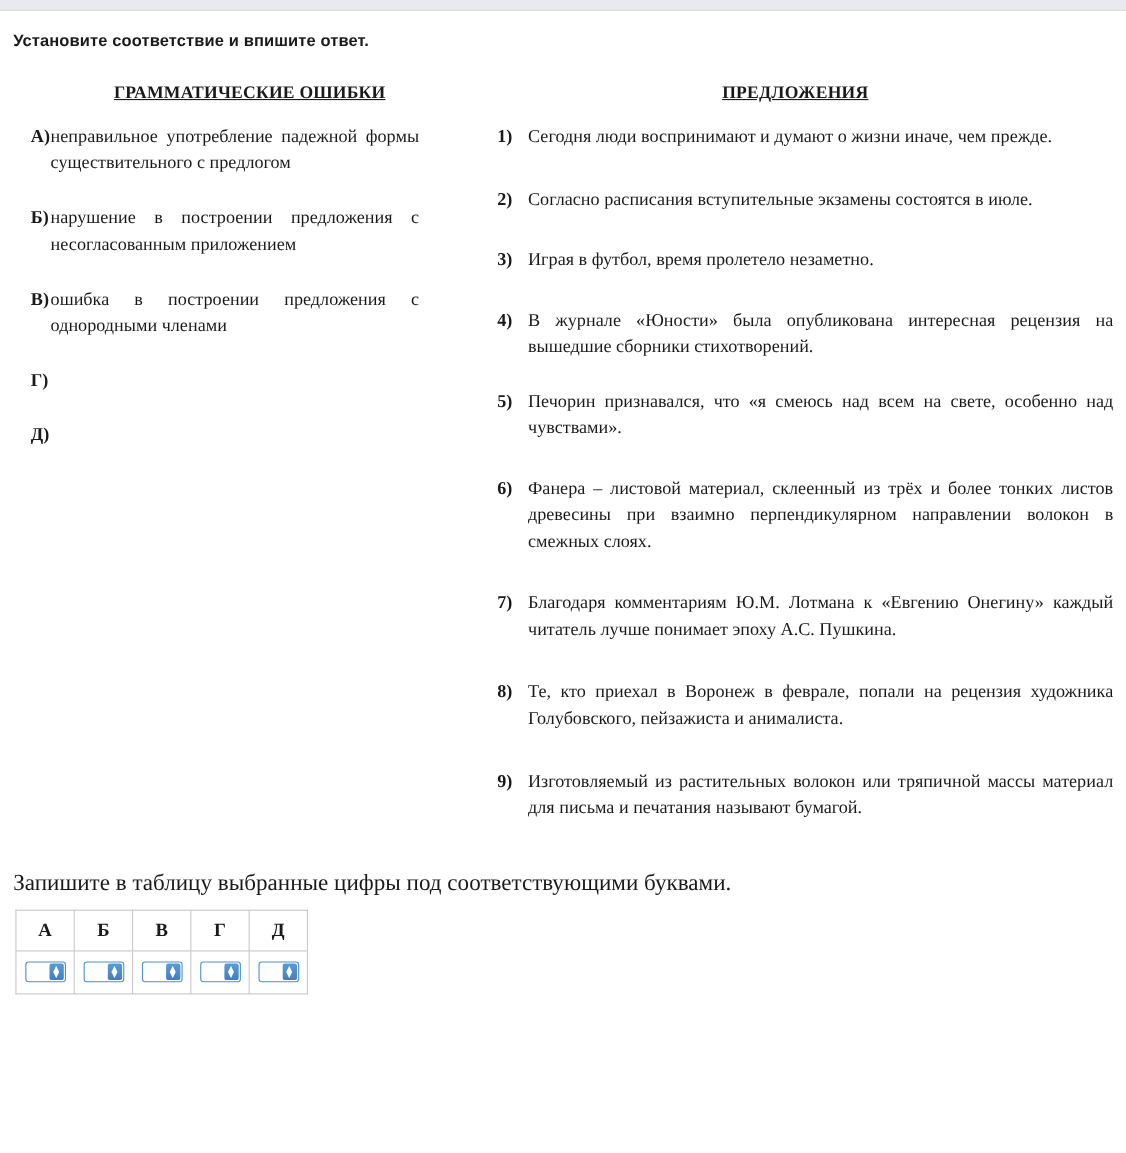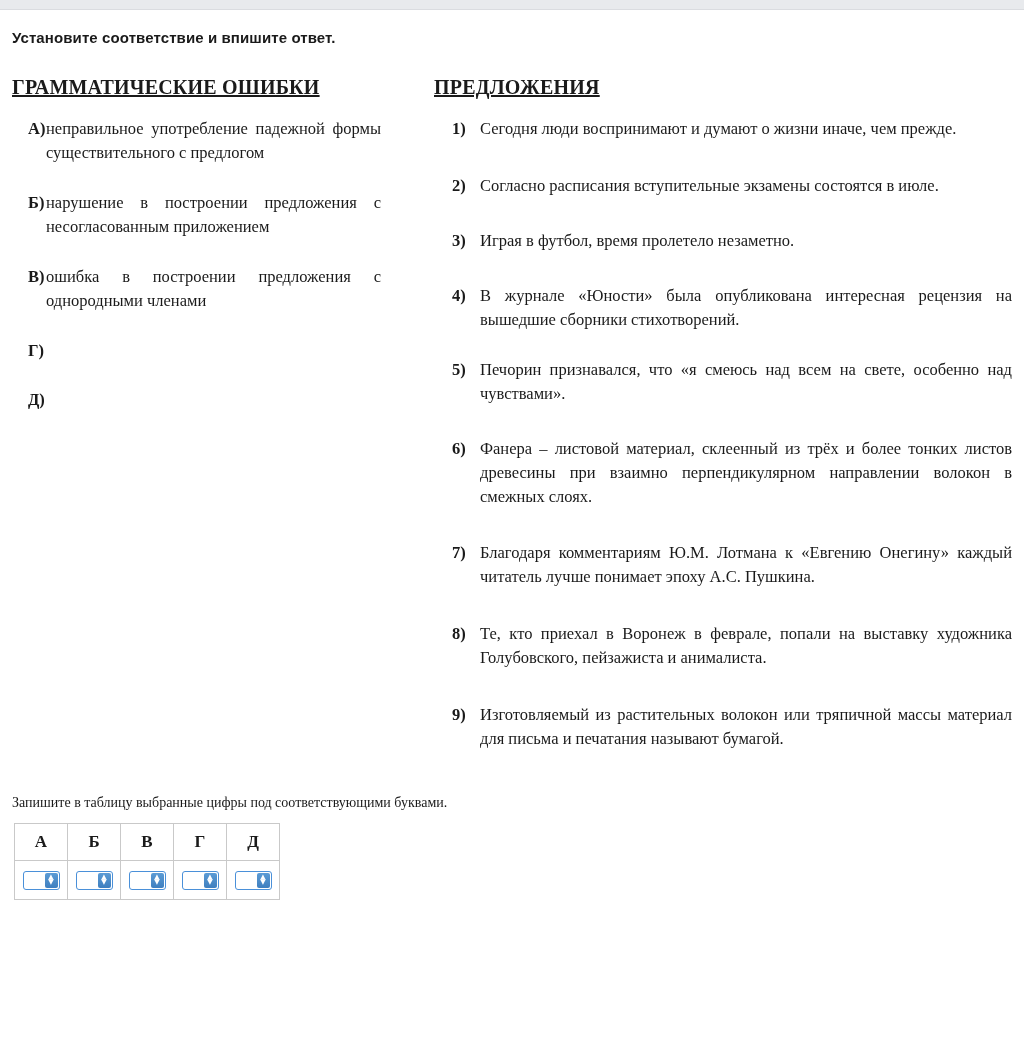--- a/index.html
+++ b/index.html
@@ -44,23 +44,23 @@
   }
   .col-left {
     width: 430px;
     flex: 0 0 430px;
   }
   .col-right {
     flex: 1 1 auto;
     padding-left: 10px;
   }
   .col-head {
-    text-align: left;
-    font-weight: bold;
-    font-size: 20px;
+    text-align: center;
+    font-weight: bold;
+    font-size: 16px;
     text-decoration: underline;
     margin-bottom: 18px;
     letter-spacing: .2px;
   }
   .col-head.right-head {
     margin-left: -18px;
   }
   .item {
     display: flex;
     margin-bottom: 22px;
@@ -82,21 +82,21 @@
     text-align: justify;
   }
   .item .text.nojust {
     text-align: left;
   }
   .left-item .text {
     max-width: 335px;
   }
   .spaced-1 { margin-bottom: 26px; }
   .footer-note {
-    font-size: 14px;
+    font-size: 21px;
     margin-top: 22px;
     margin-bottom: 12px;
   }
   table.answer-table {
     border-collapse: collapse;
     margin-left: 2px;
   }
   table.answer-table th {
     border: 1px solid #c9c9c9;
     width: 50px;
@@ -206,21 +206,21 @@
       <div class="item" style="margin-bottom:32px">
         <div class="marker">6)</div>
         <div class="text">Фанера – листовой материал, склеенный из трёх и более тонких листов древесины при взаимно перпендикулярном направлении волокон в смежных слоях.</div>
       </div>
       <div class="item" style="margin-bottom:33px">
         <div class="marker">7)</div>
         <div class="text">Благодаря комментариям Ю.М. Лотмана к «Евгению Онегину» каждый читатель лучше понимает эпоху А.С. Пушкина.</div>
       </div>
       <div class="item" style="margin-bottom:33px">
         <div class="marker">8)</div>
-        <div class="text">Те, кто приехал в Воронеж в феврале, попали на выставку художника Голубовского, пейзажиста и анималиста.</div>
+        <div class="text">Те, кто приехал в Воронеж в феврале, попали на рецензия художника Голубовского, пейзажиста и анималиста.</div>
       </div>
       <div class="item">
         <div class="marker">9)</div>
         <div class="text">Изготовляемый из растительных волокон или тряпичной массы материал для письма и печатания называют бумагой.</div>
       </div>
     </div>
   </div>
 
   <div class="footer-note">Запишите в таблицу выбранные цифры под соответствующими буквами.</div>
 

